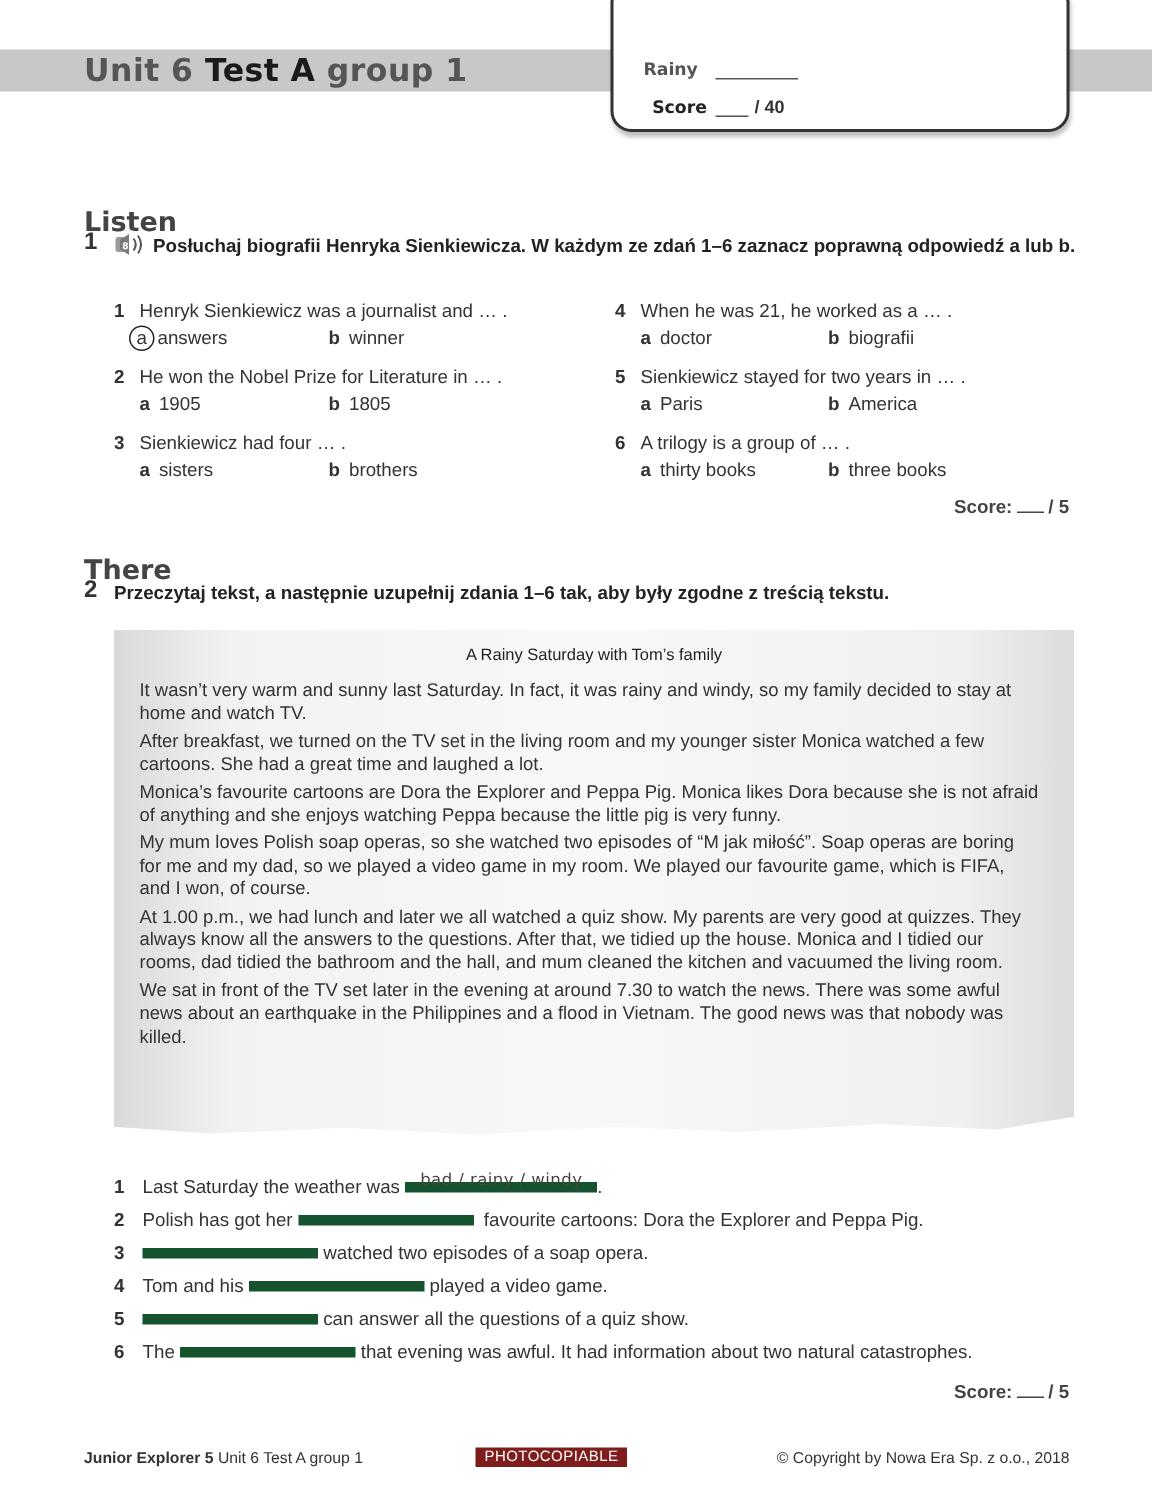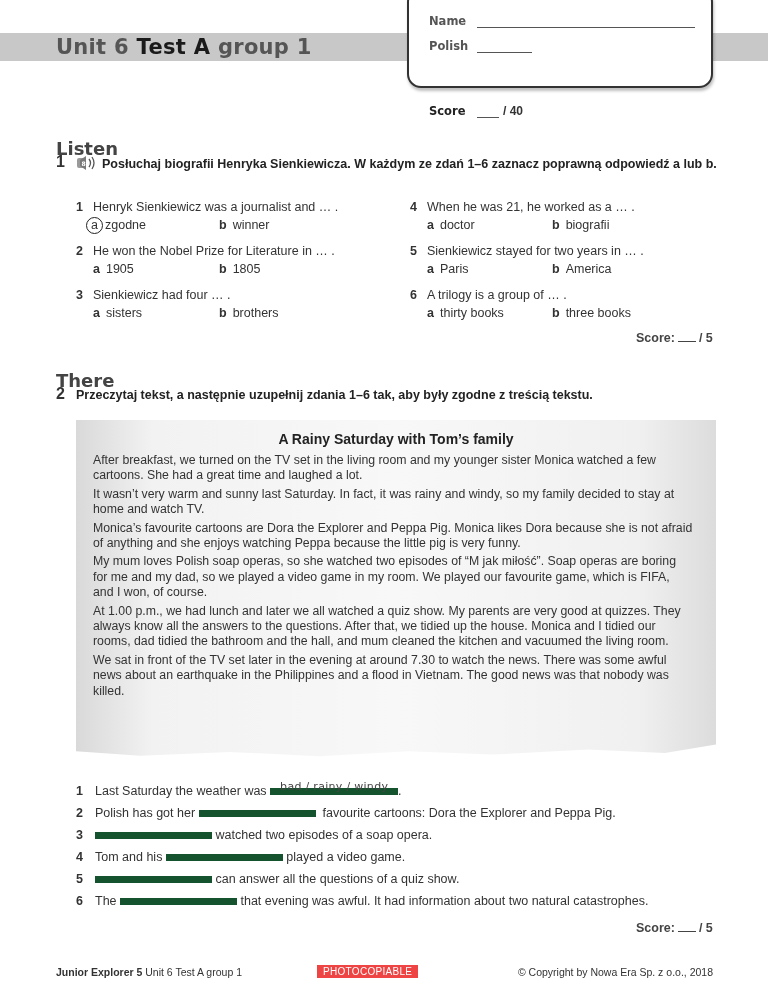--- a/index.html
+++ b/index.html
@@ -13,22 +13,22 @@
 
   
   .card { position: absolute; left: 407px; top: -12px; width: 306px; height: 100px; background: #ffffff;
           border: 2px solid #333; border-radius: 14px; box-shadow: 1px 3px 3px rgba(0,0,0,0.25); }
   .card-row { position: absolute; left: 20px; font-size: 12px; color: #444; display: flex; align-items: flex-end; }
   .card-row .lbl { width: 48px; font-weight: bold; color: #555; font-family: "DejaVu Sans", sans-serif; font-size: 11.5px; }
   .card-row .line { border-bottom: 1px solid #555; height: 12px; }
   .card-row.name { top: 24px; }
   .card-row.class { top: 49px; }
   .card-row.score { top: 74px; }
-  .card-row.score .lbl { color: #222; }
-  .card-row .of { margin-left: 4px; font-size: 12px; color: #333; margin-top: 40px; }
+  .card-row.score .lbl { color: #222; text-align: center; }
+  .card-row .of { margin-left: 4px; font-size: 12px; color: #333; }
 
   
   .section { position: absolute; left: 56px; font-size: 18px; font-weight: bold; color: #444; font-family: "DejaVu Sans", sans-serif; margin-top: 16px; }
 
   .task { position: absolute; left: 56px; font-size: 12.5px; font-weight: bold; color: #222; line-height: 16px; }
   .task .num { position: absolute; left: 0; top: 0; font-size: 16px; color: #333; }
   .task .txt { position: absolute; left: 20px; top: 1px; width: 650px; font-family: "Liberation Sans", sans-serif; }
   .speaker { display: inline-block; vertical-align: -3px; width: 22px; height: 16px; margin-right: 4px; }
 
   
@@ -40,53 +40,49 @@
   .circle { display: inline-block; width: 17px; height: 17px; border: 1.3px solid #222; border-radius: 50%; text-align: center; line-height: 14px; font-weight: normal; margin-right: 2px; }
 
   .score { position: absolute; font-size: 12.5px; font-weight: bold; color: #444; white-space: nowrap; }
   .score .blank { display: inline-block; width: 18px; border-bottom: 1px solid #444; height: 11px; margin: 0 3px; }
 
   
   .reading { position: absolute; left: 76px; top: 420px; width: 640px; height: 338px;
              background: linear-gradient(to right, #d9d9d9 0%, #f2f2f2 12%, #f8f8f8 50%, #f0f0f0 88%, #dcdcdc 100%);
              box-shadow: 3px 2px 3px rgba(0,0,0,0.35);
              clip-path: polygon(0 0, 100% 0, 100% 96%, 92% 98.5%, 80% 97.5%, 65% 99%, 52% 98%, 38% 99.5%, 24% 98.2%, 10% 99.3%, 0 98%); }
-  .reading-title { position: absolute; left: 0; top: 11px; width: 100%; text-align: center; font-size: 14px; font-weight: bold; color: #222; }
+  .reading-title { position: absolute; left: 0; top: 11px; width: 100%; text-align: center; font-size: 11px; font-weight: normal; color: #222; }
   .reading-body { position: absolute; left: 17px; top: 33px; width: 600px; font-size: 12.3px; line-height: 15.4px; color: #333; }
   .reading-body p { margin-bottom: 3px; }
 
   
   .fill { position: absolute; left: 76px; font-size: 12.5px; color: #333; white-space: nowrap; line-height: 16px; }
   .fill .fn { font-weight: bold; display: inline-block; width: 19px; }
   .fill .gap { display: inline-block; border-bottom: 7px solid #14532d; width: 117px; height: 13px; vertical-align: baseline; position: relative; }
   .fill .gap.answered { width: 128px; }
   .fill .gap .ans { position: absolute; left: 10px; top: -3px; font-family: "DejaVu Sans", sans-serif; font-size: 11px; color: #444; letter-spacing: 0.3px; }
 
   
   .footer { position: absolute; top: 966px; font-size: 10.5px; color: #333; white-space: nowrap; }
   .footer b { font-weight: bold; }
-  .badge { position: absolute; left: 317px; top: 965px; background: #ef4444; color: #fff; font-size: 10px; padding: 1px 6px; letter-spacing: 0.3px; }
+  .badge { position: absolute; left: 317px; top: 965px; background: #7f1d1d; color: #fff; font-size: 10px; padding: 1px 6px; letter-spacing: 0.3px; }
 </style>
 </head>
 <body>
 
 <div class="band"></div>
 <div class="title">
   <span>Unit 6</span>
   <span class="strong">Test A</span>
   <span>group 1</span>
 </div>
 
 <div class="card">
-  <div class="card-row name">
-    <span class="lbl">Name</span>
-    <span class="line" style="width:218px"></span>
-  </div>
   <div class="card-row class">
-    <span class="lbl">Polish</span>
+    <span class="lbl">Rainy</span>
     <span class="line" style="width:55px"></span>
   </div>
   <div class="card-row score">
     <span class="lbl">Score</span>
     <span class="line" style="width:22px"></span>
     <span class="of">/ 40</span>
   </div>
 </div>
 
 <div class="section" style="top:122px">Listen</div>
@@ -99,21 +95,21 @@
       <text x="5.5" y="11" font-size="6" fill="#fff" font-family="DejaVu Sans, sans-serif">8</text>
       <path d="M13 4 Q16 8 13 12" stroke="#555" stroke-width="1.3" fill="none"></path>
       <path d="M16 2 Q20 8 16 14" stroke="#555" stroke-width="1.3" fill="none"></path>
     </svg><span>Posłuchaj biografii Henryka Sienkiewicza. W każdym ze zdań 1–6 zaznacz poprawną odpowiedź a lub b.</span>
   </div>
 </div>
 
 <div class="q" style="left:76px;top:198px;width:320px">
   <span class="qn">1</span>
   <span class="qt">Henryk Sienkiewicz was a journalist and … .</span>
-  <span class="opt" style="left:10px"><span class="circle">a</span><span>zgodne</span></span>
+  <span class="opt" style="left:10px"><span class="circle">a</span><span>answers</span></span>
   <span class="opt" style="left:143px"><b>b</b><span>winner</span></span>
 </div>
 <div class="q" style="left:76px;top:242px;width:320px">
   <span class="qn">2</span>
   <span class="qt">He won the Nobel Prize for Literature in … .</span>
   <span class="opt" style="left:17px"><b>a</b><span>1905</span></span>
   <span class="opt" style="left:143px"><b>b</b><span>1805</span></span>
 </div>
 <div class="q" style="left:76px;top:286px;width:320px">
   <span class="qn">3</span>
@@ -147,22 +143,22 @@
 
 <div class="section" style="top:354px">There</div>
 <div class="task" style="top:386px">
   <span class="num">2</span>
   <div class="txt"><span>Przeczytaj tekst, a następnie uzupełnij zdania 1–6 tak, aby były zgodne z treścią tekstu.</span></div>
 </div>
 
 <div class="reading">
   <div class="reading-title">A Rainy Saturday with Tom’s family</div>
   <div class="reading-body">
+    <p>It wasn’t very warm and sunny last Saturday. In fact, it was rainy and windy, so my family decided to stay at home and watch TV.</p>
     <p>After breakfast, we turned on the TV set in the living room and my younger sister Monica watched a few cartoons. She had a great time and laughed a lot.</p>
-    <p>It wasn’t very warm and sunny last Saturday. In fact, it was rainy and windy, so my family decided to stay at home and watch TV.</p>
     <p>Monica’s favourite cartoons are Dora the Explorer and Peppa Pig. Monica likes Dora because she is not afraid of anything and she enjoys watching Peppa because the little pig is very funny.</p>
     <p>My mum loves Polish soap operas, so she watched two episodes of “M jak miłość”. Soap operas are boring for me and my dad, so we played a video game in my room. We played our favourite game, which is FIFA, and I won, of course.</p>
     <p>At 1.00 p.m., we had lunch and later we all watched a quiz show. My parents are very good at quizzes. They always know all the answers to the questions. After that, we tidied up the house. Monica and I tidied our rooms, dad tidied the bathroom and the hall, and mum cleaned the kitchen and vacuumed the living room.</p>
     <p>We sat in front of the TV set later in the evening at around 7.30 to watch the news. There was some awful news about an earthquake in the Philippines and a flood in Vietnam. The good news was that nobody was killed.</p>
   </div>
 </div>
 
 <div class="fill" style="top:782px">
   <span class="fn">1</span><span>Last Saturday the weather was </span><span class="gap answered"><span class="ans">bad / rainy / windy</span></span><span>.</span>
 </div>

